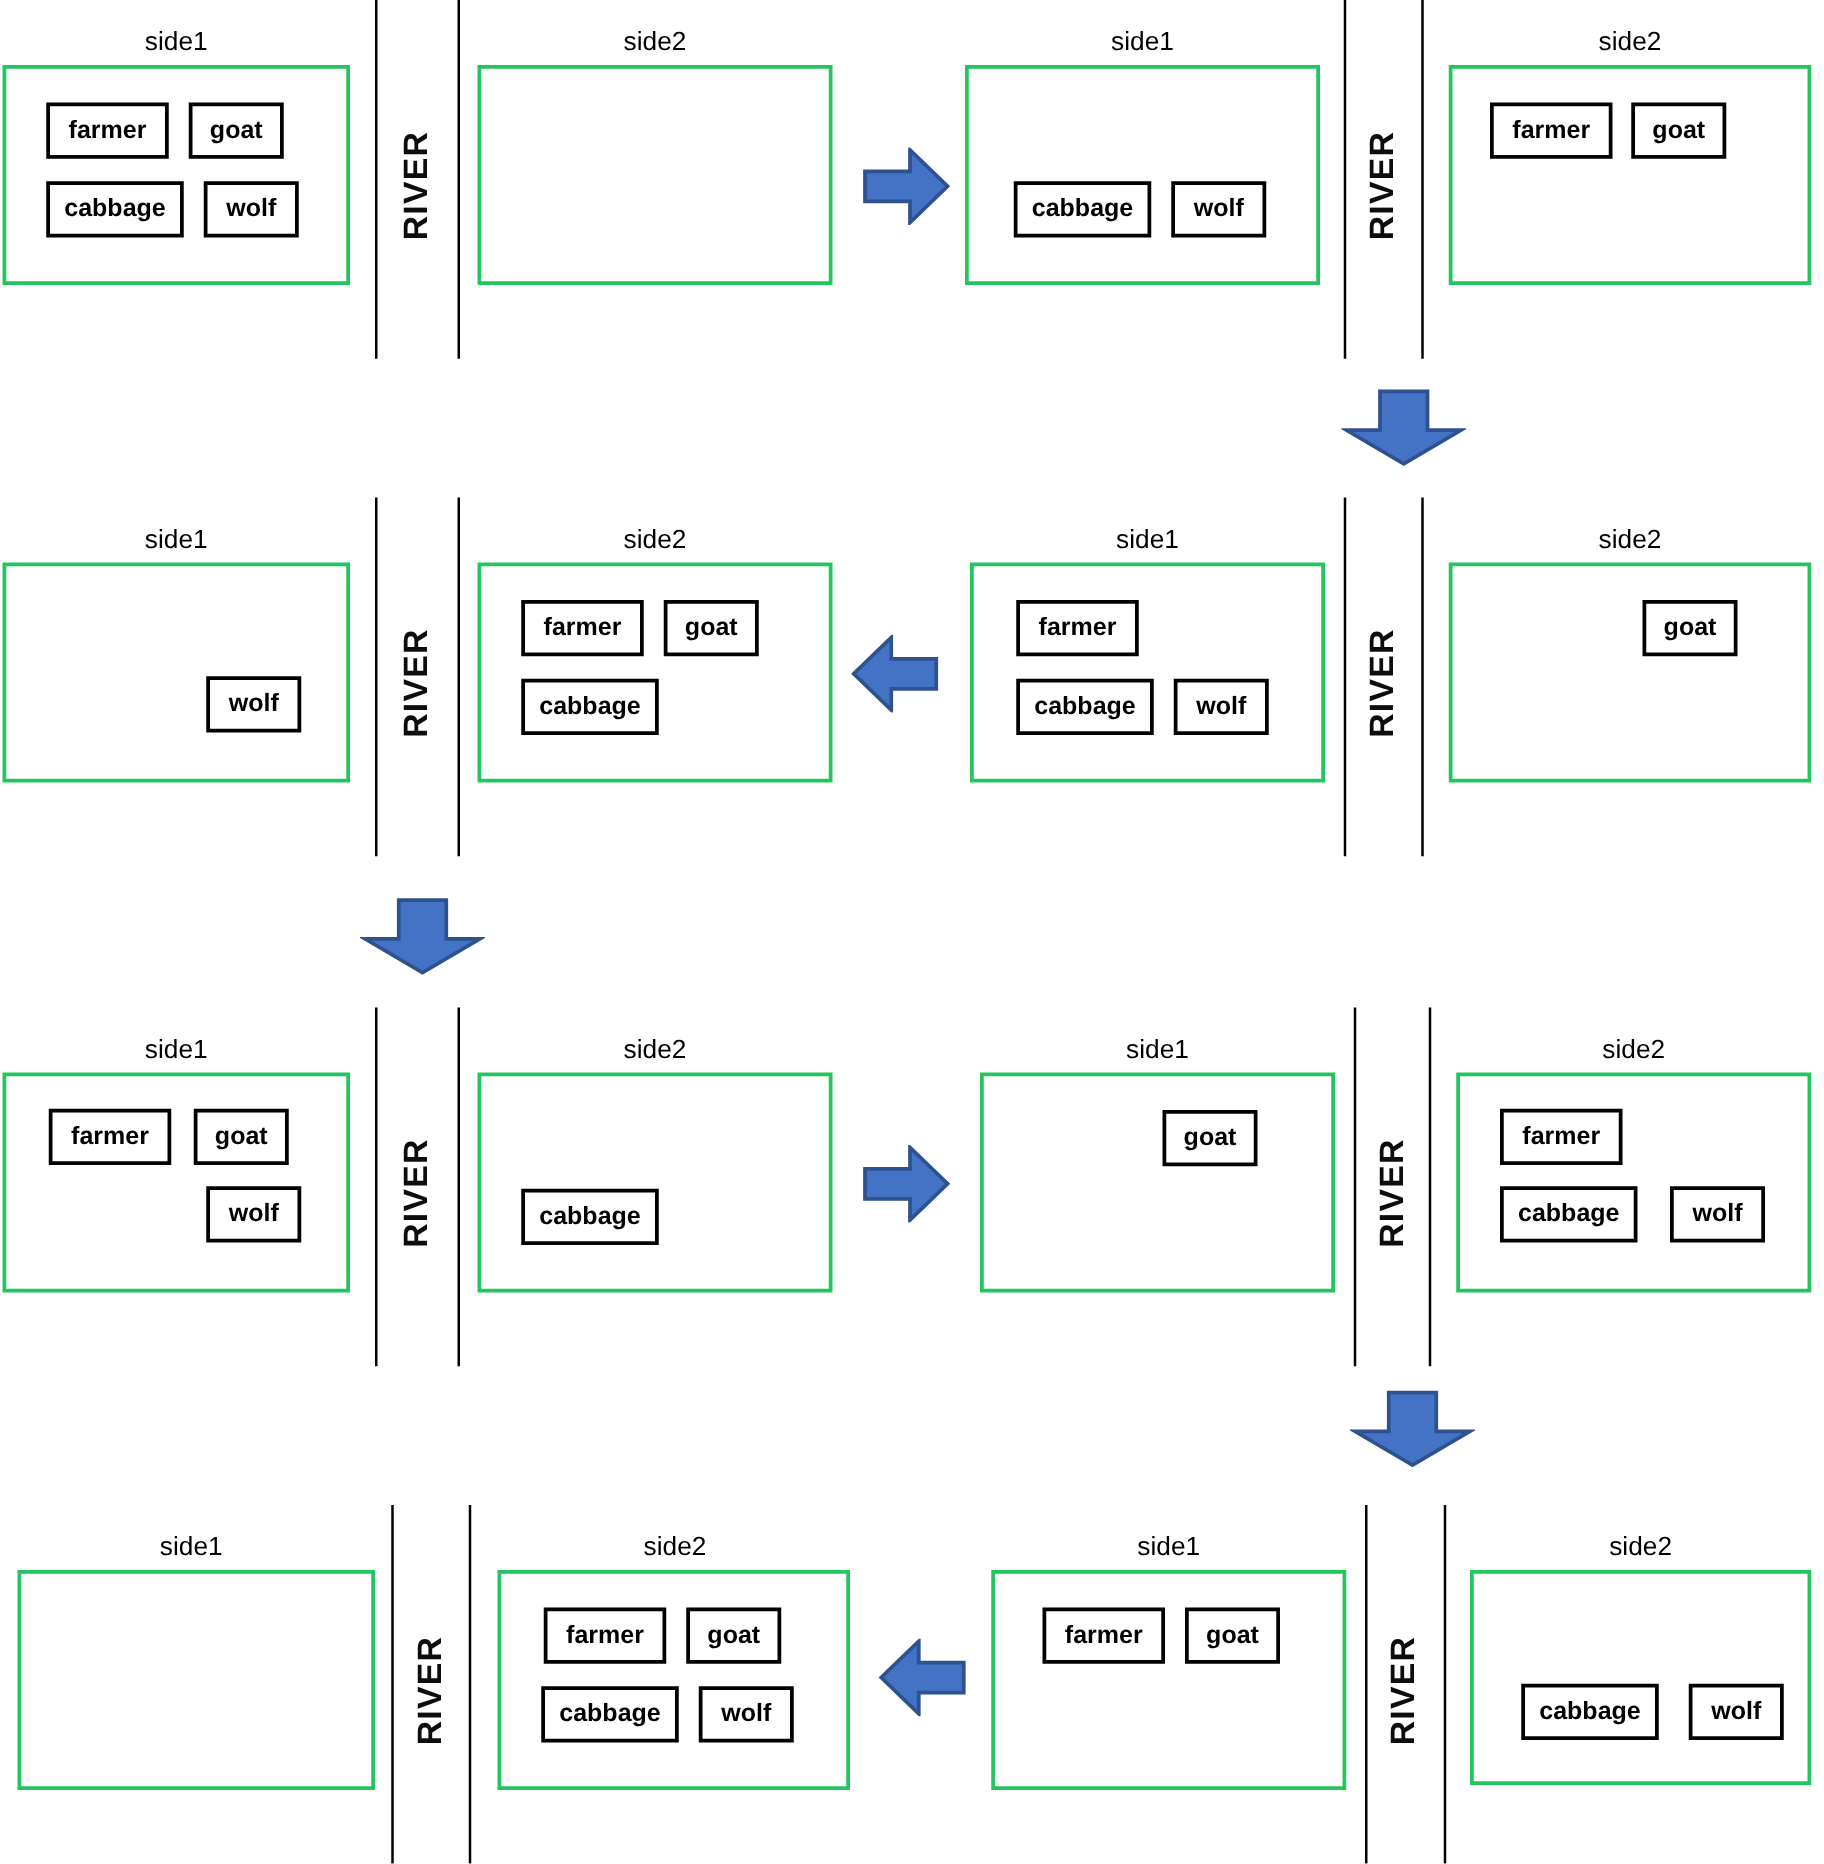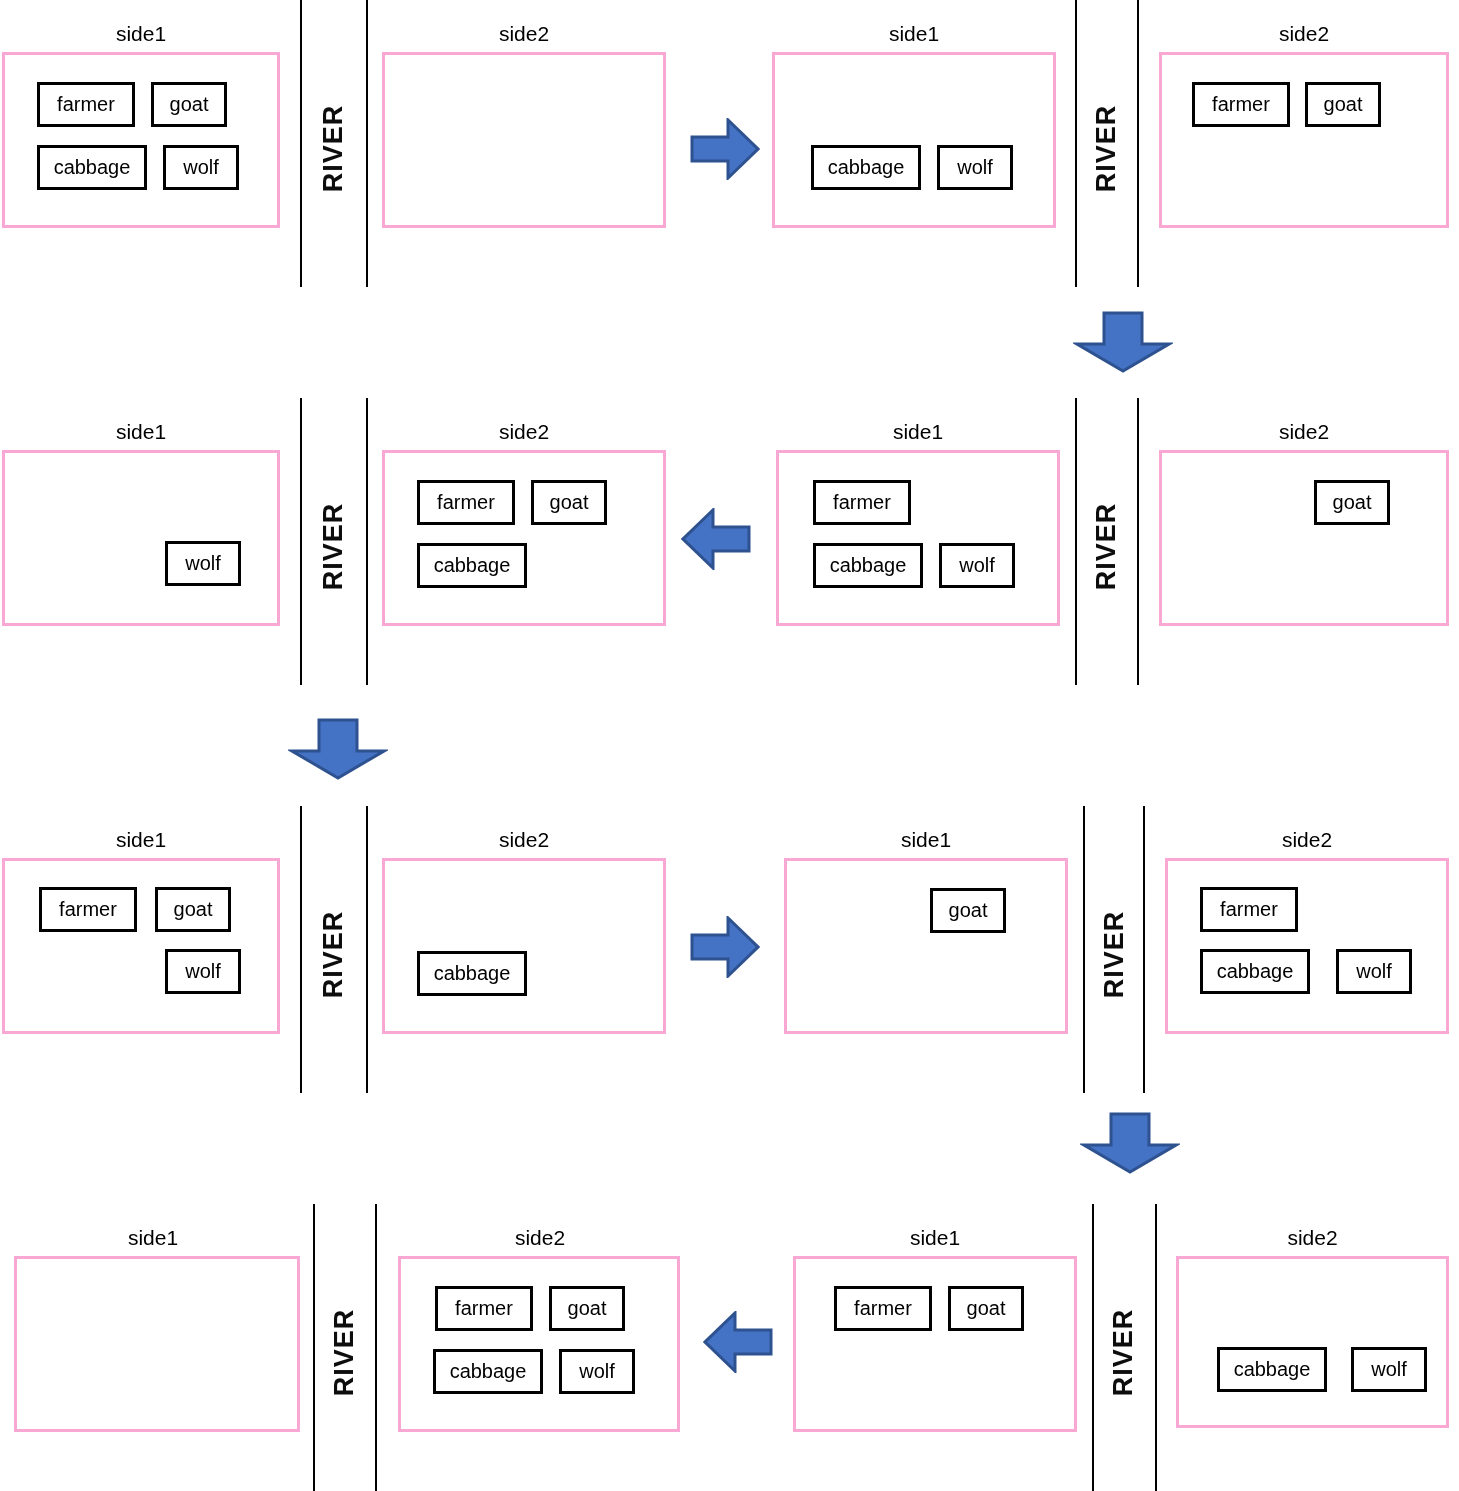--- a/index.html
+++ b/index.html
@@ -41,23 +41,24 @@
     position: absolute;
     font-size: 21px;
     color: #000000;
     text-align: center;
     white-space: nowrap;
   }
 
   
   .bank {
     position: absolute;
-    border: 3px solid #f9a8d4;
+    border: 3px solid #22c55e;
     background: #ffffff;
     box-sizing: border-box;
+    font-weight: bold;
   }
 
   
   .token {
     position: absolute;
     border: 3px solid #000000;
     background: #ffffff;
     box-sizing: border-box;
     font-size: 20px;
     color: #000000;

